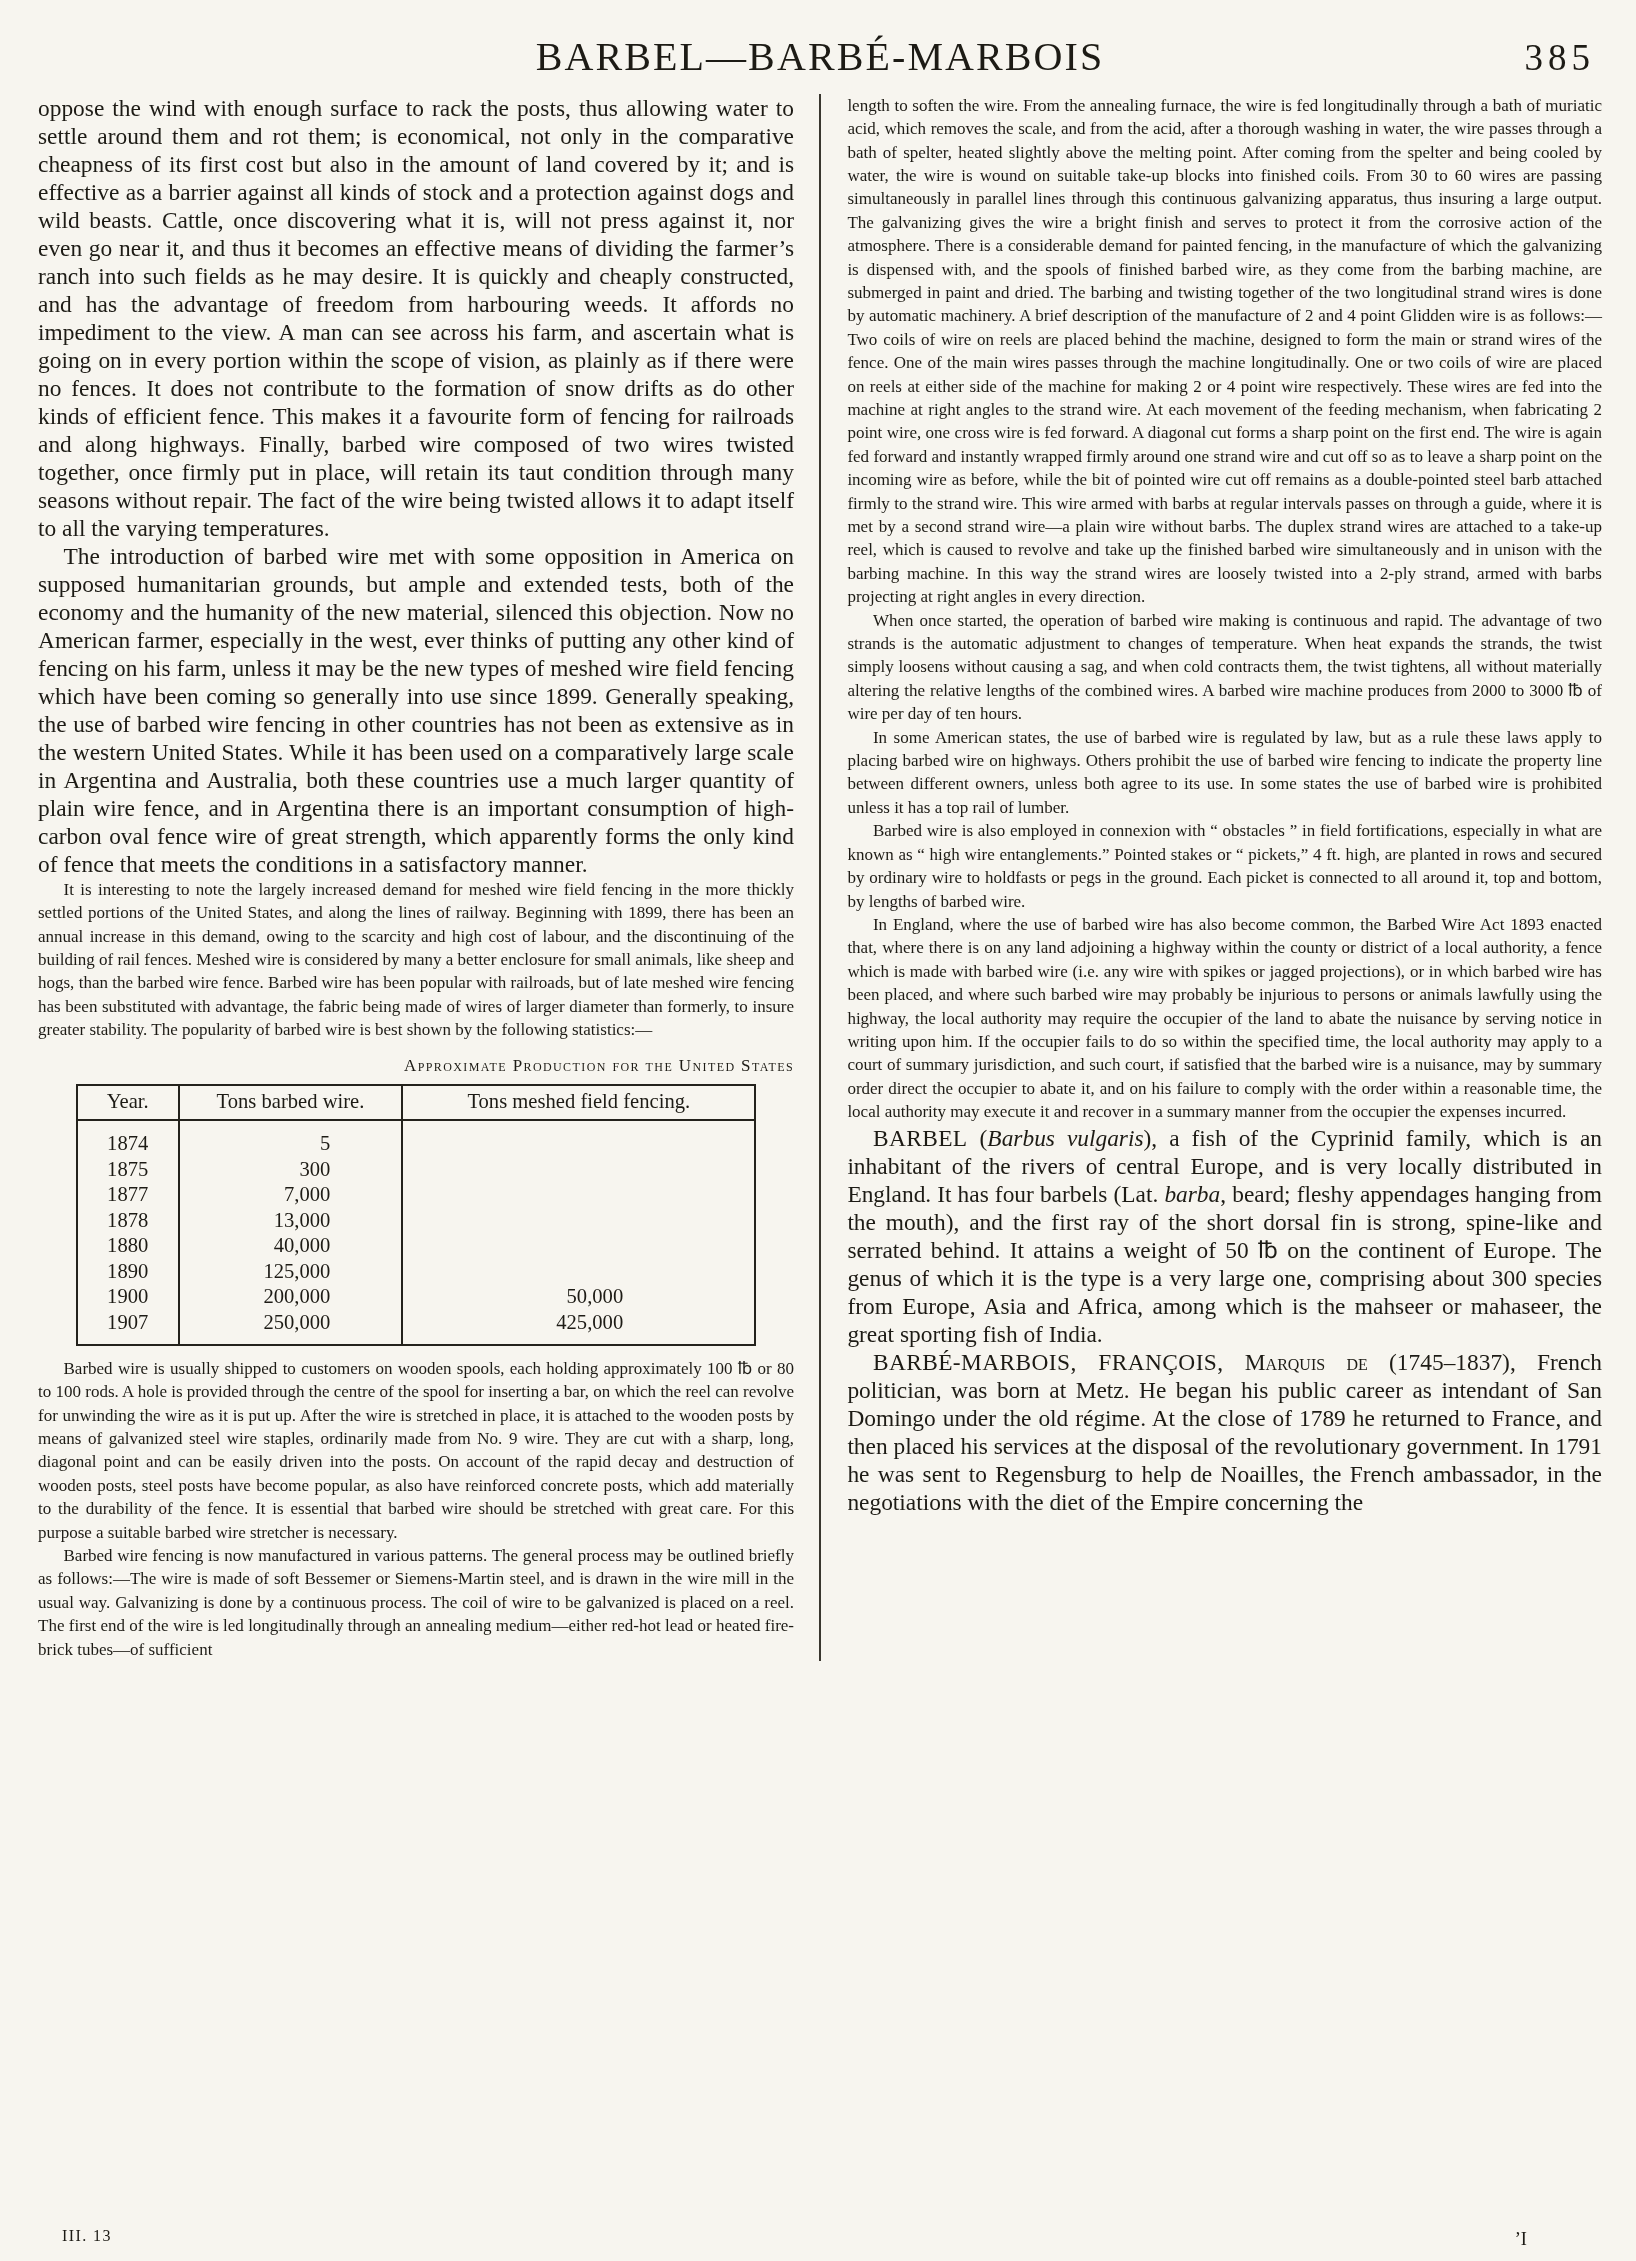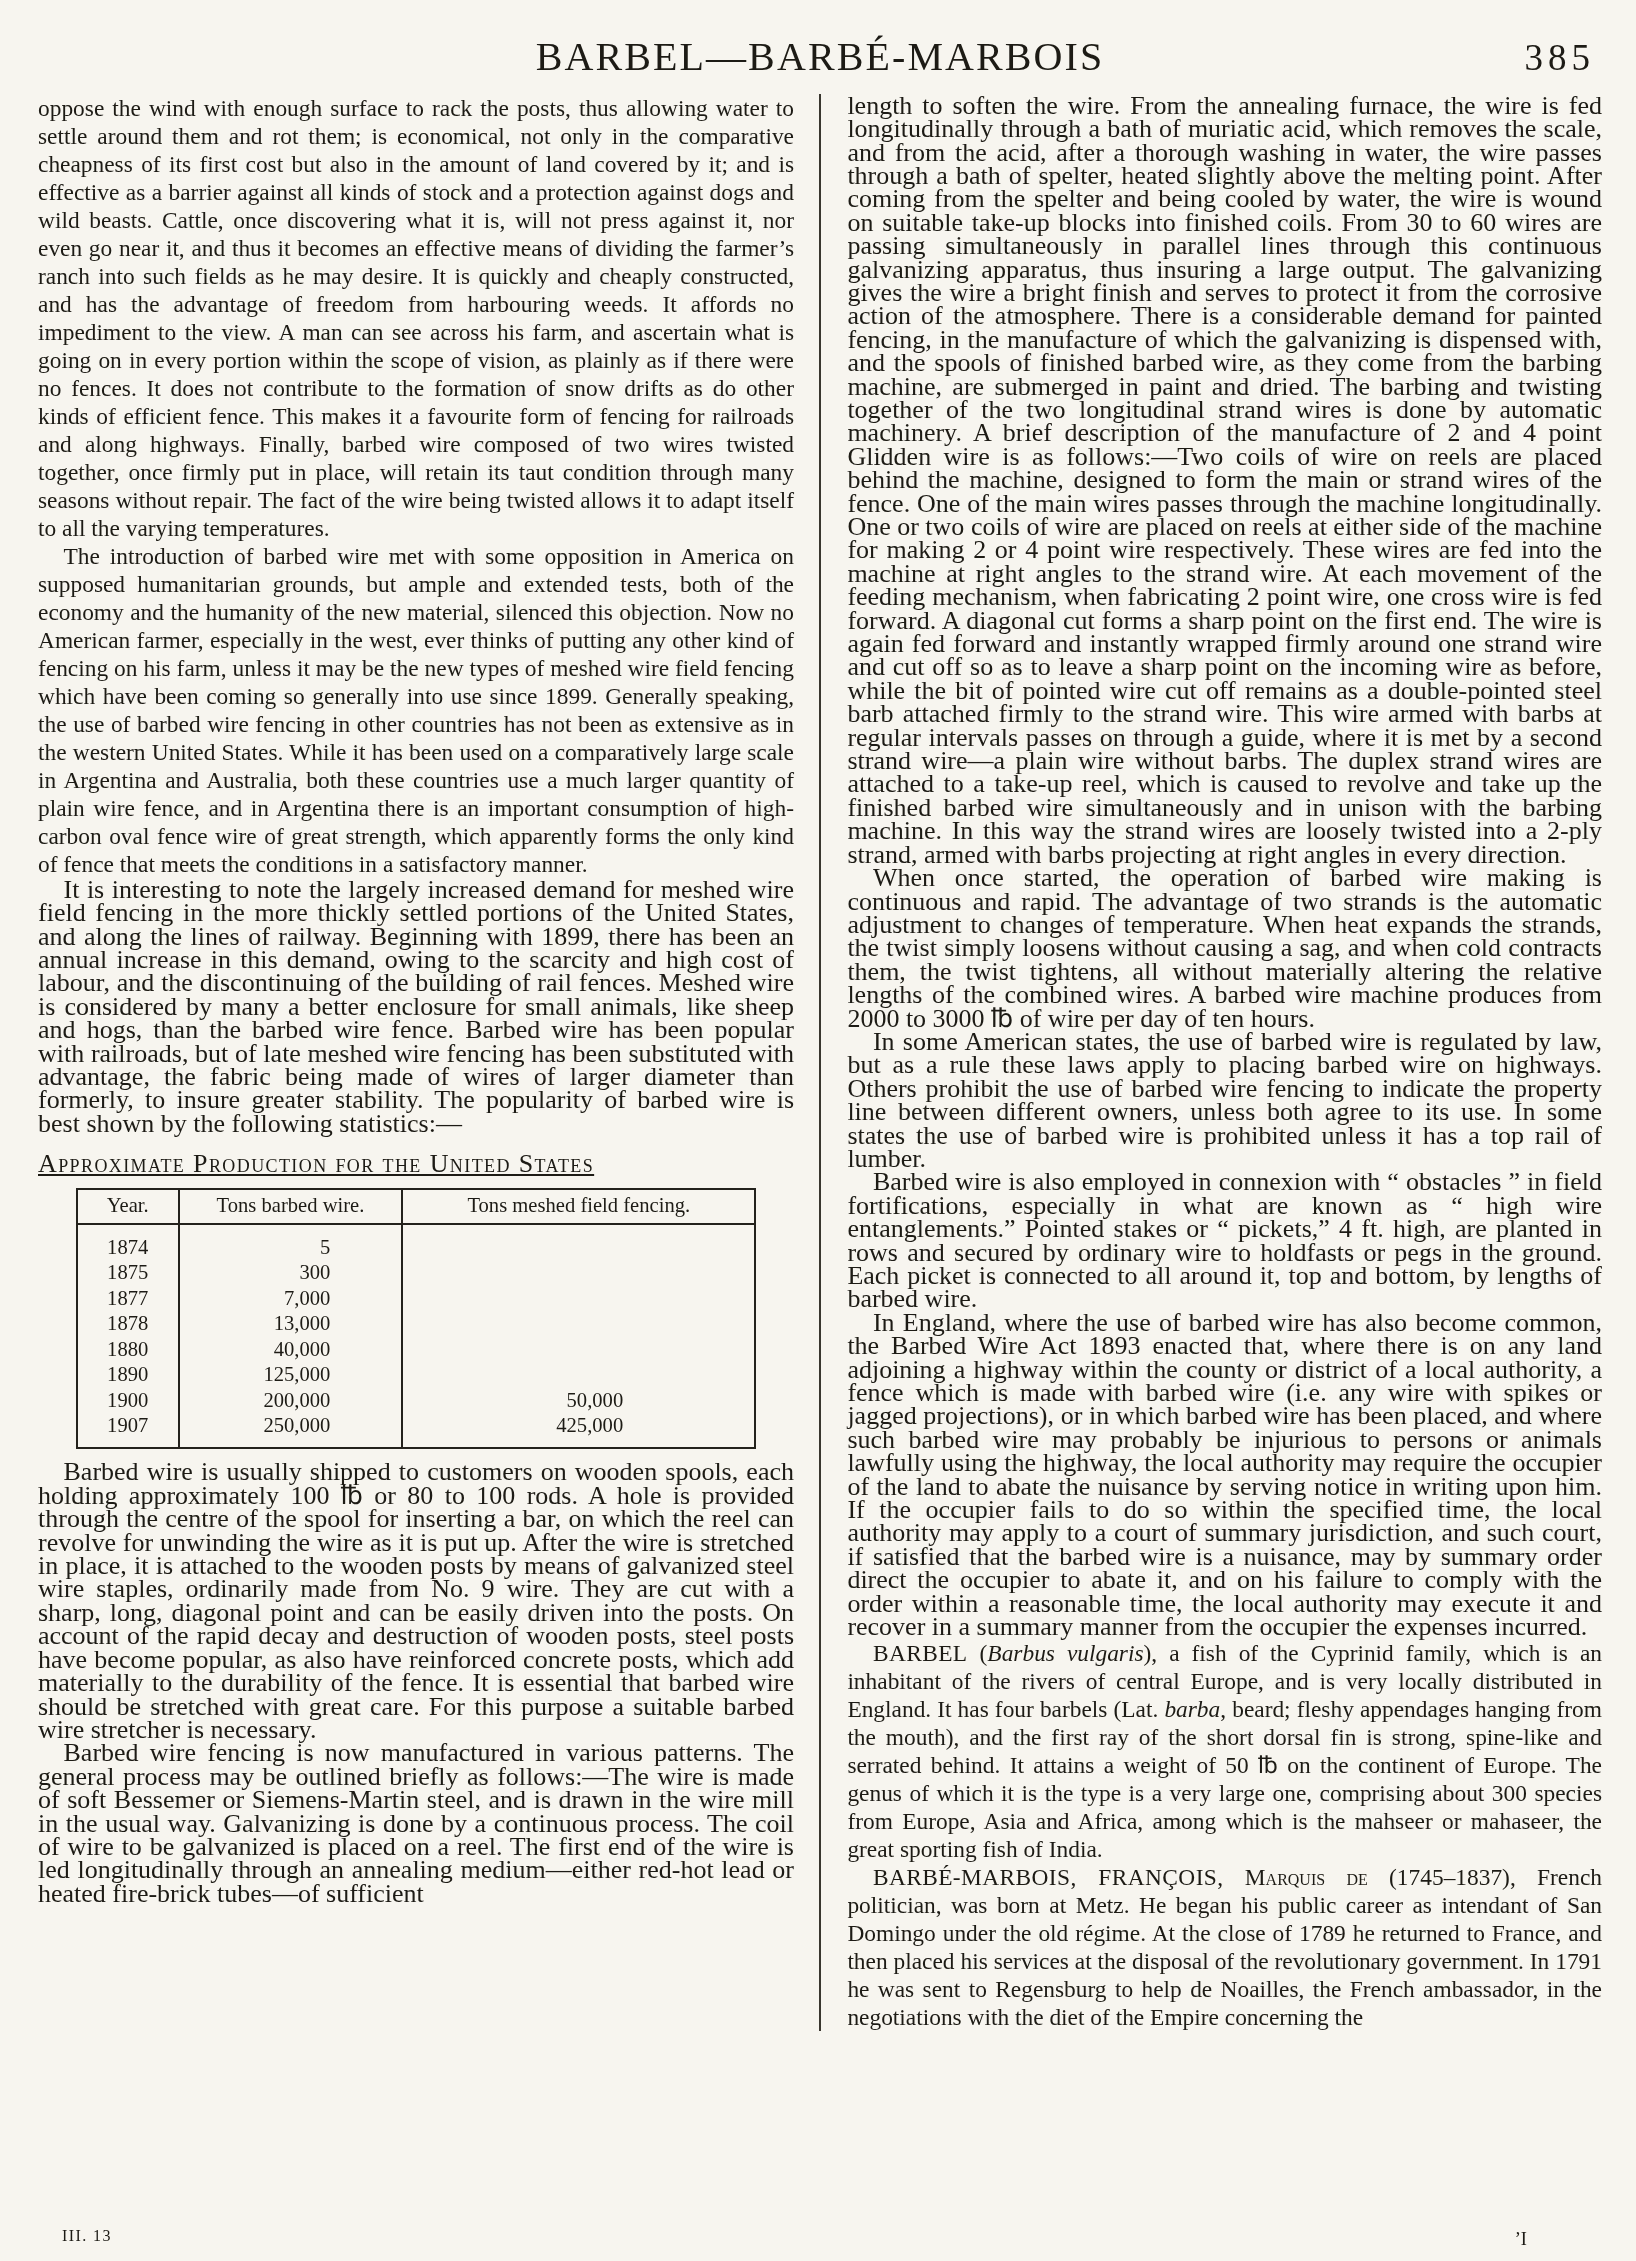--- a/index.html
+++ b/index.html
@@ -15,23 +15,23 @@
   .page-header { position: relative; height: 68px; }
   .running-title { position: absolute; left: 0; right: 0; top: 12.8px; text-align: center; font-size: 40px; letter-spacing: 2.1px; white-space: nowrap; }
   .page-number { position: absolute; right: 7px; top: 15.6px; font-size: 37px; letter-spacing: 5px; }
   .columns { display: flex; justify-content: space-between; margin-top: 5.7px; }
   .col { width: 773px; text-align: justify; }
   .col-left { padding-right: 17px; }
   .col-right { padding-left: 18.4px; }
   .col-divider { flex: 0 0 1.4px; width: 1.4px; background: #3a372f; }
   p { margin: 0; }
   .normal { font-size: 23.4px; line-height: 28px; }
-  .small { font-size: 26px; line-height: 23.4px; }
+  .small { font-size: 17px; line-height: 23.4px; }
   .indent { text-indent: 25.5px; }
-  .table-caption { font-variant: small-caps; letter-spacing: 1.4px; text-align: left; font-size: 26px; margin: 14px 0 8.5px; text-decoration: underline; }
+  .table-caption { font-variant: small-caps; letter-spacing: 1.4px; text-align: right; font-size: 17px; margin: 14px 0 8.5px; }
   .prod-table { border-collapse: collapse; border: 2.1px solid #24221c; margin: 0 auto 11.3px; width: 90%; font-size: 20.6px; }
   .prod-table col.c1 { width: 15%; }
   .prod-table col.c2 { width: 33%; }
   .prod-table col.c3 { width: 52%; }
   .prod-table th { font-weight: 400; text-align: center; padding: 4.3px 8.5px 5.7px; border-bottom: 2.1px solid #24221c; }
   .prod-table th + th, .prod-table td + td { border-left: 2.1px solid #24221c; }
   .prod-table td { padding: 0 2px; line-height: 25.5px; }
   .prod-table td:first-child { text-align: center; }
   .prod-table td:nth-child(2) { text-align: right; padding-right: 71px; }
   .prod-table td:nth-child(3) { text-align: right; padding-right: 131px; }

